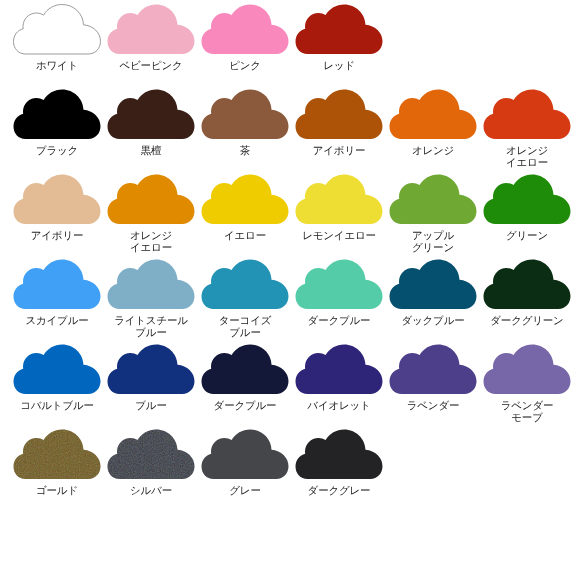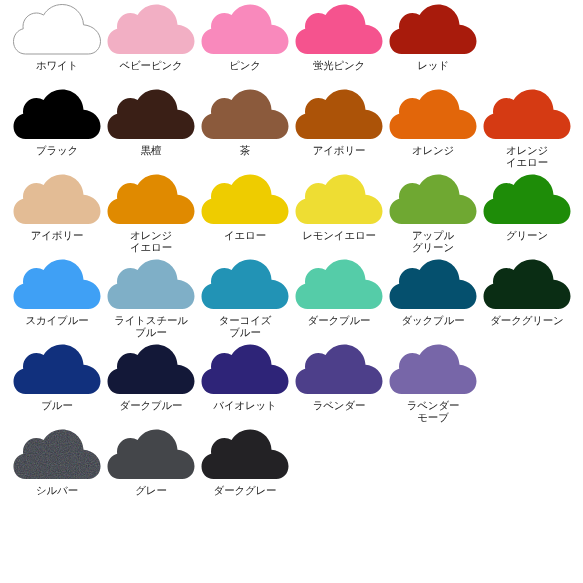--- a/index.html
+++ b/index.html
@@ -91,28 +91,20 @@
         <div class="cloud-wrap">
           <svg viewBox="0 0 88 52" xmlns="http://www.w3.org/2000/svg">
             <path d="M 12.5 50 C 5.6 50 0.5 44.6 0.5 37.5 C 0.5 31.2 4.6 26.1 10.2 24.8 C 10.1 24.0 10.0 23.2 10.0 22.4 C 10.0 15.0 16.0 9.0 23.4 9.0 C 26.0 9.0 28.5 9.8 30.6 11.1 C 34.3 4.6 41.3 0.5 49.2 0.5 C 60.7 0.5 70.1 9.5 70.5 20.8 C 80.2 21.6 87.5 28.6 87.5 37.3 C 87.5 44.5 82.3 50 75.3 50 Z" fill="#f989bc"></path>
           </svg>
         </div>
         <div class="label">ピンク</div>
       </div>
       <div class="swatch">
         <div class="cloud-wrap">
           <svg viewBox="0 0 88 52" xmlns="http://www.w3.org/2000/svg">
-            <path d="M 12.5 50 C 5.6 50 0.5 44.6 0.5 37.5 C 0.5 31.2 4.6 26.1 10.2 24.8 C 10.1 24.0 10.0 23.2 10.0 22.4 C 10.0 15.0 16.0 9.0 23.4 9.0 C 26.0 9.0 28.5 9.8 30.6 11.1 C 34.3 4.6 41.3 0.5 49.2 0.5 C 60.7 0.5 70.1 9.5 70.5 20.8 C 80.2 21.6 87.5 28.6 87.5 37.3 C 87.5 44.5 82.3 50 75.3 50 Z" fill="#f5538e"></path>
-          </svg>
-        </div>
-        <div class="label">蛍光ピンク</div>
-      </div>
-      <div class="swatch">
-        <div class="cloud-wrap">
-          <svg viewBox="0 0 88 52" xmlns="http://www.w3.org/2000/svg">
             <path d="M 12.5 50 C 5.6 50 0.5 44.6 0.5 37.5 C 0.5 31.2 4.6 26.1 10.2 24.8 C 10.1 24.0 10.0 23.2 10.0 22.4 C 10.0 15.0 16.0 9.0 23.4 9.0 C 26.0 9.0 28.5 9.8 30.6 11.1 C 34.3 4.6 41.3 0.5 49.2 0.5 C 60.7 0.5 70.1 9.5 70.5 20.8 C 80.2 21.6 87.5 28.6 87.5 37.3 C 87.5 44.5 82.3 50 75.3 50 Z" fill="#a81b0c"></path>
           </svg>
         </div>
         <div class="label">レッド</div>
       </div>
     </div>
     <div class="row">
       <div class="swatch">
         <div class="cloud-wrap">
           <svg viewBox="0 0 88 52" xmlns="http://www.w3.org/2000/svg">
@@ -264,20 +256,28 @@
             <path d="M 12.5 50 C 5.6 50 0.5 44.6 0.5 37.5 C 0.5 31.2 4.6 26.1 10.2 24.8 C 10.1 24.0 10.0 23.2 10.0 22.4 C 10.0 15.0 16.0 9.0 23.4 9.0 C 26.0 9.0 28.5 9.8 30.6 11.1 C 34.3 4.6 41.3 0.5 49.2 0.5 C 60.7 0.5 70.1 9.5 70.5 20.8 C 80.2 21.6 87.5 28.6 87.5 37.3 C 87.5 44.5 82.3 50 75.3 50 Z" fill="#0a2d14"></path>
           </svg>
         </div>
         <div class="label">ダークグリーン</div>
       </div>
     </div>
     <div class="row">
       <div class="swatch">
         <div class="cloud-wrap">
           <svg viewBox="0 0 88 52" xmlns="http://www.w3.org/2000/svg">
+            <path d="M 12.5 50 C 5.6 50 0.5 44.6 0.5 37.5 C 0.5 31.2 4.6 26.1 10.2 24.8 C 10.1 24.0 10.0 23.2 10.0 22.4 C 10.0 15.0 16.0 9.0 23.4 9.0 C 26.0 9.0 28.5 9.8 30.6 11.1 C 34.3 4.6 41.3 0.5 49.2 0.5 C 60.7 0.5 70.1 9.5 70.5 20.8 C 80.2 21.6 87.5 28.6 87.5 37.3 C 87.5 44.5 82.3 50 75.3 50 Z" fill="#0066be"></path>
+          </svg>
+        </div>
+        <div class="label">コバルトブルー</div>
+      </div>
+      <div class="swatch">
+        <div class="cloud-wrap">
+          <svg viewBox="0 0 88 52" xmlns="http://www.w3.org/2000/svg">
             <path d="M 12.5 50 C 5.6 50 0.5 44.6 0.5 37.5 C 0.5 31.2 4.6 26.1 10.2 24.8 C 10.1 24.0 10.0 23.2 10.0 22.4 C 10.0 15.0 16.0 9.0 23.4 9.0 C 26.0 9.0 28.5 9.8 30.6 11.1 C 34.3 4.6 41.3 0.5 49.2 0.5 C 60.7 0.5 70.1 9.5 70.5 20.8 C 80.2 21.6 87.5 28.6 87.5 37.3 C 87.5 44.5 82.3 50 75.3 50 Z" fill="#11307d"></path>
           </svg>
         </div>
         <div class="label">ブルー</div>
       </div>
       <div class="swatch">
         <div class="cloud-wrap">
           <svg viewBox="0 0 88 52" xmlns="http://www.w3.org/2000/svg">
             <path d="M 12.5 50 C 5.6 50 0.5 44.6 0.5 37.5 C 0.5 31.2 4.6 26.1 10.2 24.8 C 10.1 24.0 10.0 23.2 10.0 22.4 C 10.0 15.0 16.0 9.0 23.4 9.0 C 26.0 9.0 28.5 9.8 30.6 11.1 C 34.3 4.6 41.3 0.5 49.2 0.5 C 60.7 0.5 70.1 9.5 70.5 20.8 C 80.2 21.6 87.5 28.6 87.5 37.3 C 87.5 44.5 82.3 50 75.3 50 Z" fill="#131838"></path>
           </svg>
@@ -304,20 +304,37 @@
         <div class="cloud-wrap">
           <svg viewBox="0 0 88 52" xmlns="http://www.w3.org/2000/svg">
             <path d="M 12.5 50 C 5.6 50 0.5 44.6 0.5 37.5 C 0.5 31.2 4.6 26.1 10.2 24.8 C 10.1 24.0 10.0 23.2 10.0 22.4 C 10.0 15.0 16.0 9.0 23.4 9.0 C 26.0 9.0 28.5 9.8 30.6 11.1 C 34.3 4.6 41.3 0.5 49.2 0.5 C 60.7 0.5 70.1 9.5 70.5 20.8 C 80.2 21.6 87.5 28.6 87.5 37.3 C 87.5 44.5 82.3 50 75.3 50 Z" fill="#7766a8"></path>
           </svg>
         </div>
         <div class="label">ラベンダー
 モーブ</div>
       </div>
     </div>
     <div class="row">
+      <div class="swatch">
+        <div class="cloud-wrap">
+          <svg viewBox="0 0 88 52" xmlns="http://www.w3.org/2000/svg">
+            <defs>
+              <filter id="glitter1" x="0" y="0" width="100%" height="100%">
+                <feTurbulence type="fractalNoise" baseFrequency="0.9" numOctaves="3" result="noise"></feTurbulence>
+                <feColorMatrix type="saturate" values="0"></feColorMatrix>
+                <feComposite in="noise" in2="SourceGraphic" operator="in"></feComposite>
+              </filter>
+            </defs>
+            <path d="M 12.5 50 C 5.6 50 0.5 44.6 0.5 37.5 C 0.5 31.2 4.6 26.1 10.2 24.8 C 10.1 24.0 10.0 23.2 10.0 22.4 C 10.0 15.0 16.0 9.0 23.4 9.0 C 26.0 9.0 28.5 9.8 30.6 11.1 C 34.3 4.6 41.3 0.5 49.2 0.5 C 60.7 0.5 70.1 9.5 70.5 20.8 C 80.2 21.6 87.5 28.6 87.5 37.3 C 87.5 44.5 82.3 50 75.3 50 Z" fill="#6b5518"></path>
+            <path d="M 12.5 50 C 5.6 50 0.5 44.6 0.5 37.5 C 0.5 31.2 4.6 26.1 10.2 24.8 C 10.1 24.0 10.0 23.2 10.0 22.4 C 10.0 15.0 16.0 9.0 23.4 9.0 C 26.0 9.0 28.5 9.8 30.6 11.1 C 34.3 4.6 41.3 0.5 49.2 0.5 C 60.7 0.5 70.1 9.5 70.5 20.8 C 80.2 21.6 87.5 28.6 87.5 37.3 C 87.5 44.5 82.3 50 75.3 50 Z" fill="#ffffff" opacity="0.22" filter="url(#glitter1)"></path>
+            <path d="M 12.5 50 C 5.6 50 0.5 44.6 0.5 37.5 C 0.5 31.2 4.6 26.1 10.2 24.8 C 10.1 24.0 10.0 23.2 10.0 22.4 C 10.0 15.0 16.0 9.0 23.4 9.0 C 26.0 9.0 28.5 9.8 30.6 11.1 C 34.3 4.6 41.3 0.5 49.2 0.5 C 60.7 0.5 70.1 9.5 70.5 20.8 C 80.2 21.6 87.5 28.6 87.5 37.3 C 87.5 44.5 82.3 50 75.3 50 Z" fill="#000000" opacity="0.18" filter="url(#glitter1)"></path>
+          </svg>
+        </div>
+        <div class="label">ゴールド</div>
+      </div>
       <div class="swatch">
         <div class="cloud-wrap">
           <svg viewBox="0 0 88 52" xmlns="http://www.w3.org/2000/svg">
             <defs>
               <filter id="glitter2" x="0" y="0" width="100%" height="100%">
                 <feTurbulence type="fractalNoise" baseFrequency="0.9" numOctaves="3" result="noise"></feTurbulence>
                 <feColorMatrix type="saturate" values="0"></feColorMatrix>
                 <feComposite in="noise" in2="SourceGraphic" operator="in"></feComposite>
               </filter>
             </defs>

